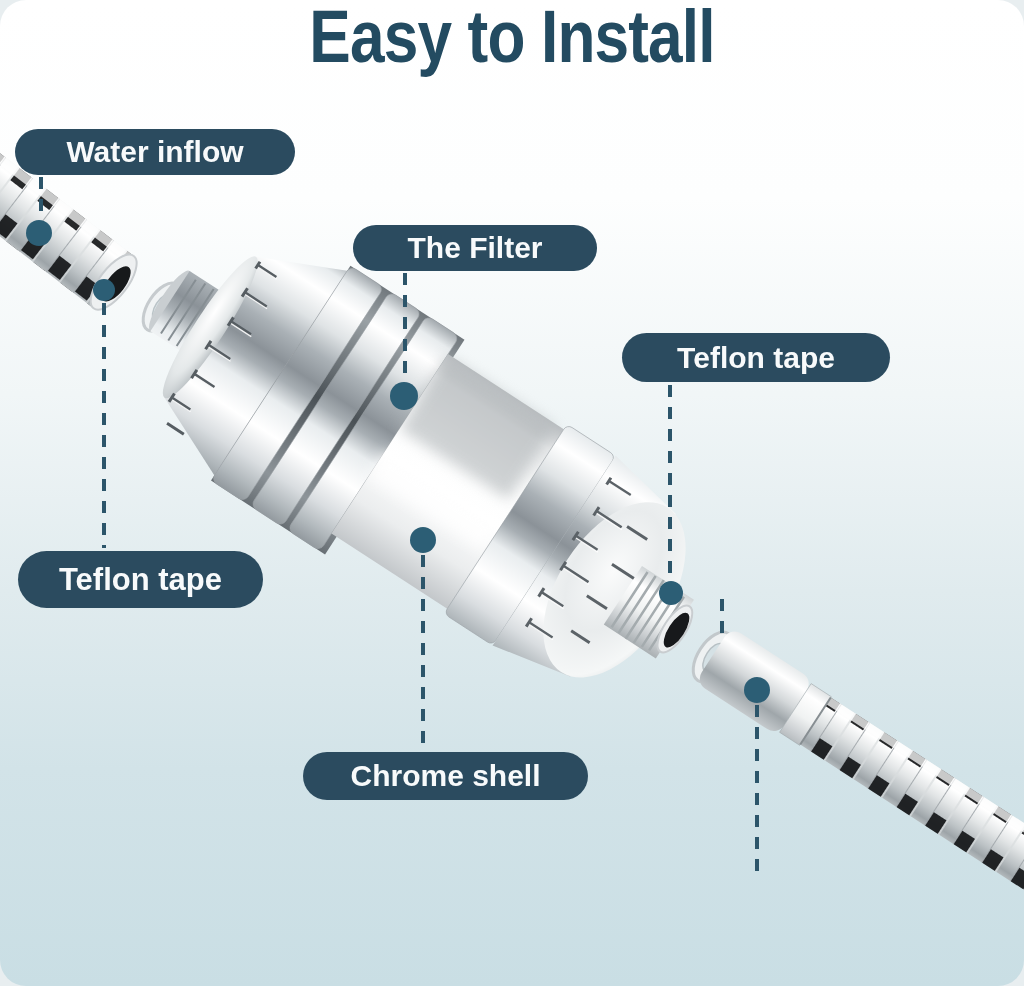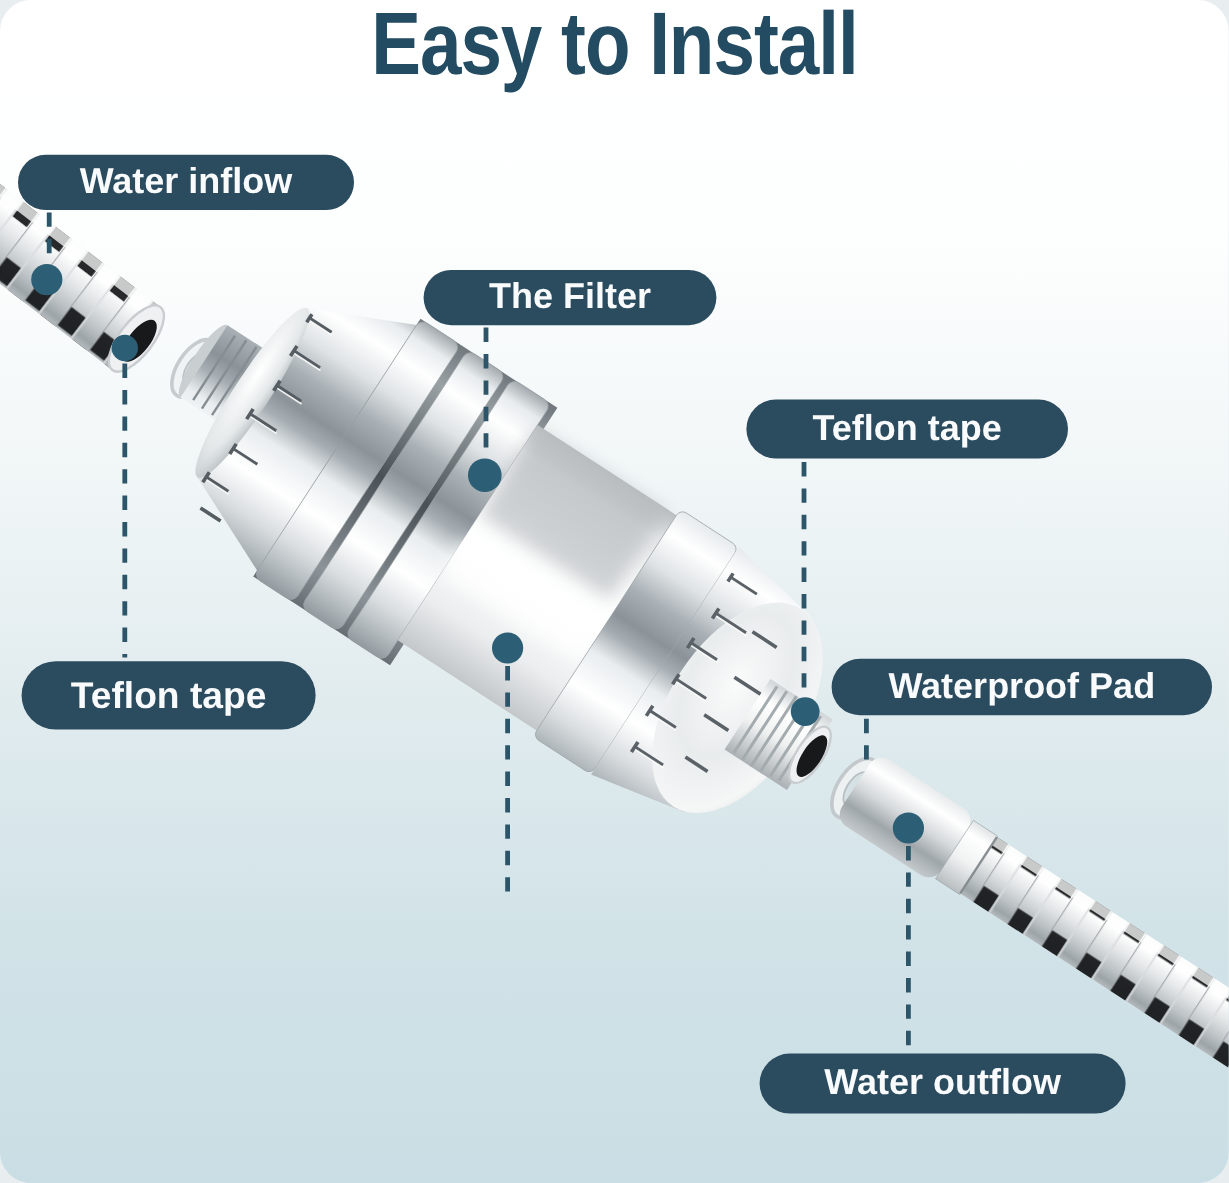--- a/index.html
+++ b/index.html
@@ -204,15 +204,14 @@
       <line class="dash" x1="757" y1="705" x2="757" y2="875"></line>
     </g>
   </svg>
 
   <h1 class="title">Easy to Install</h1>
 
   <div class="pill" id="pill-the-filter">The Filter</div>
   <div class="pill" id="pill-water-inflow">Water inflow</div>
   <div class="pill" id="pill-teflon-right">Teflon tape</div>
   <div class="pill" id="pill-teflon-left">Teflon tape</div>
-  <div class="pill" id="pill-waterproof">Waterproof Pad</div>
-  <div class="pill" id="pill-water-outflow">Water outflow</div>
+  <div class="pill" id="pill-chrome-shell">Chrome shell</div>
 </div>
 
 </body></html>

